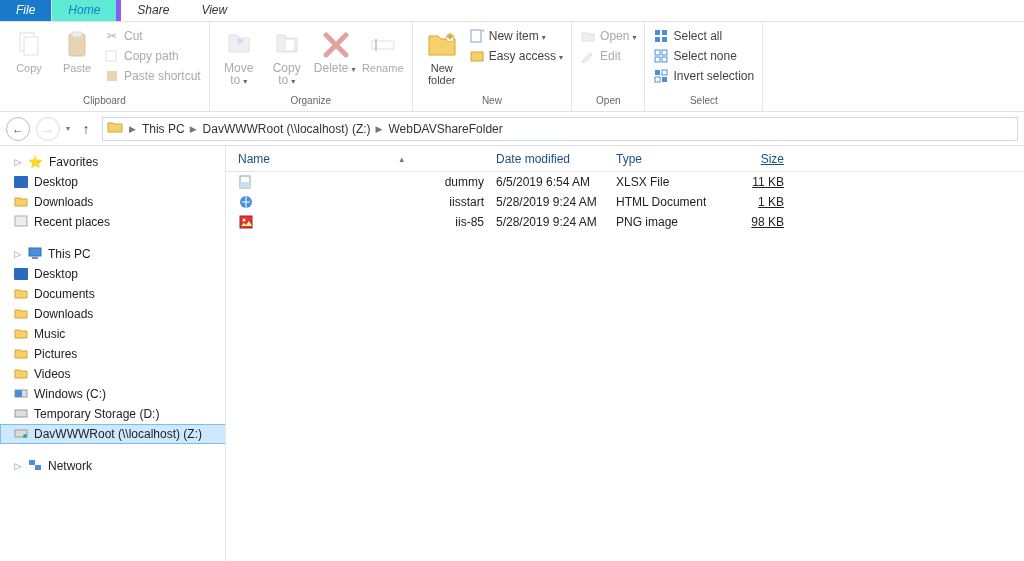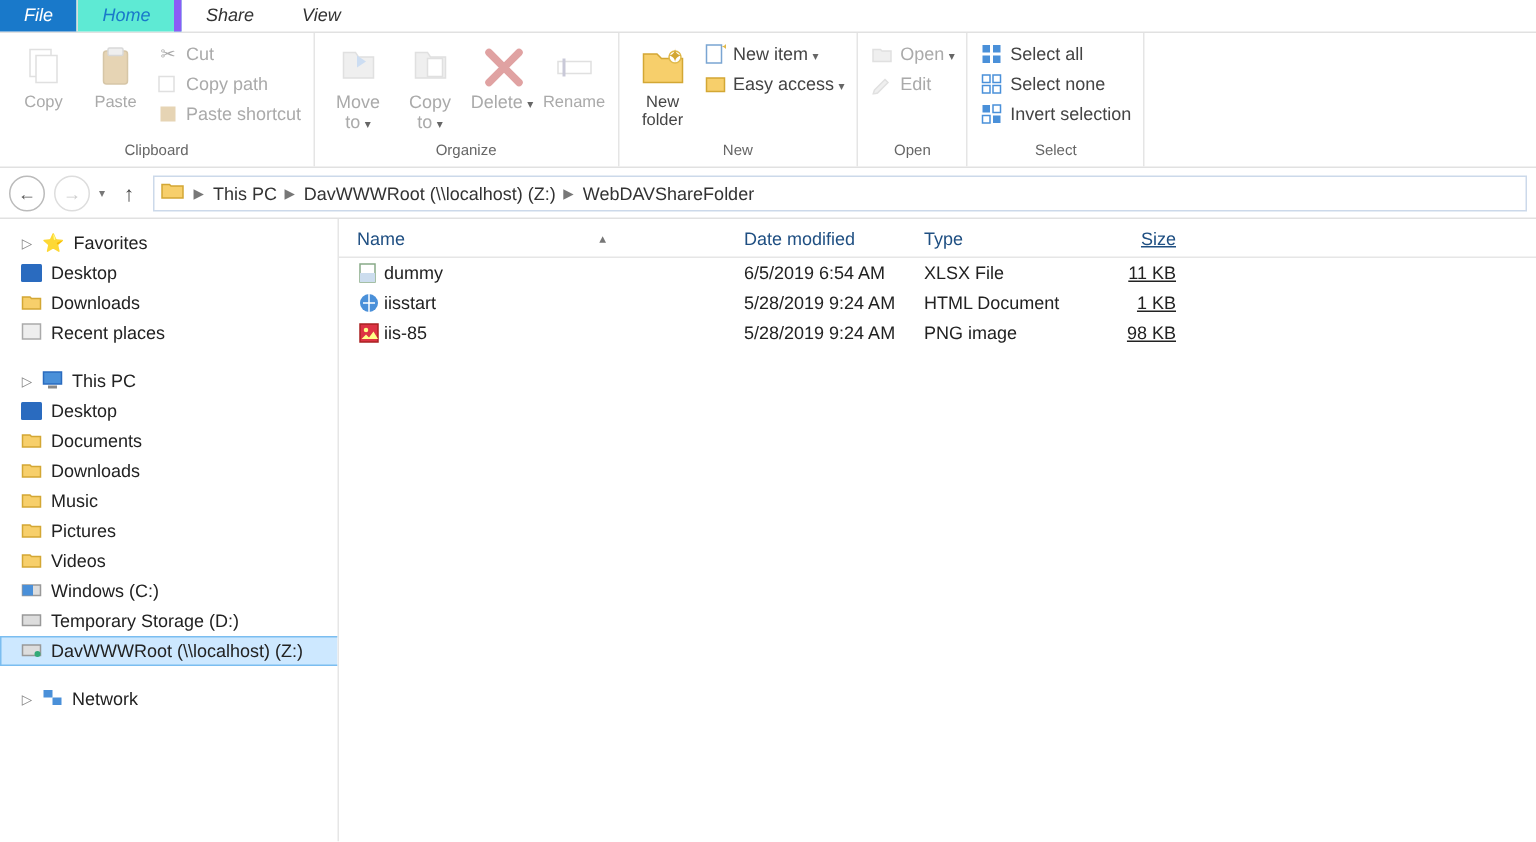--- a/index.html
+++ b/index.html
@@ -47,21 +47,21 @@
   
   .list { flex:1; }
   .listhdr { display:flex; height:26px; border-bottom:1px solid #e6e6e6; align-items:center; color:#1f4f82; }
   .col { padding-left:12px; font-size:12px; }
   .c-name { width:258px; display:flex; align-items:center;}
   .c-date { width:120px; }
   .c-type { width:118px; }
   .c-size { width:72px; text-align:right; padding-right:10px;text-decoration:underline;}
   .sortarr { font-size:9px; color:#777; margin-left:auto; margin-right:80px;}
   .row { display:flex; height:20px; align-items:center; color:#222; }
-  .row .c-name { display:flex; align-items:center; gap:2px; }
+  .row .c-name { display:flex; align-items:center; gap:2px;justify-content:space-between; }
   .fico { width:16px; height:16px; display:flex; align-items:center; justify-content:center; }
 
   
   .sq { width:14px; height:12px; border-radius:1px; }
 </style>
 </head>
 <body>
 
 <div class="menubar">
   <div class="tab file">File</div>

